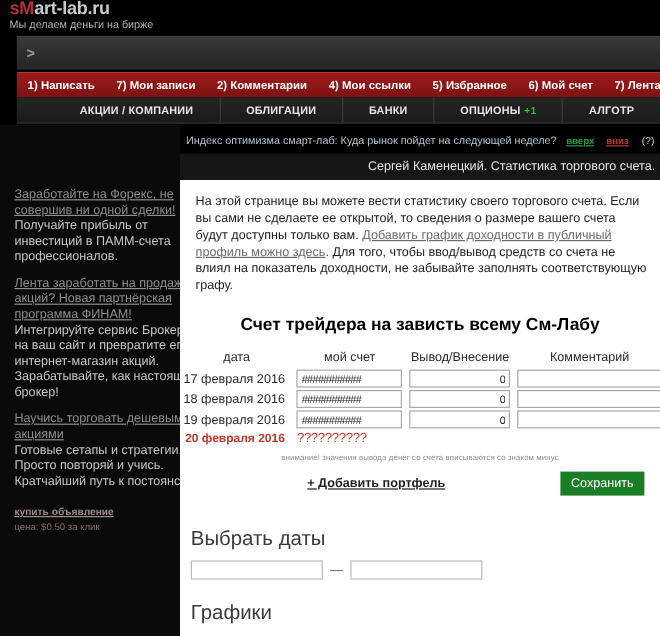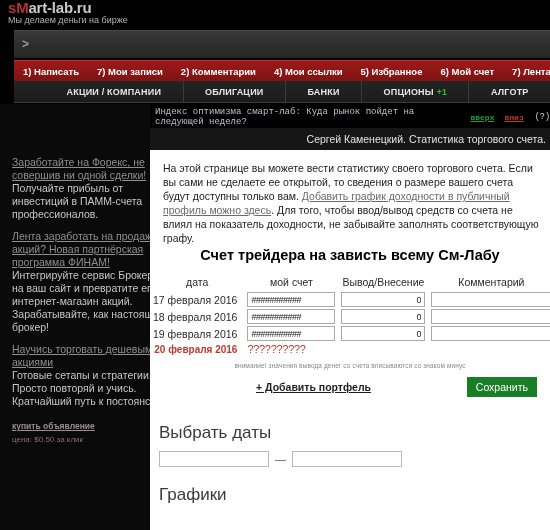--- a/index.html
+++ b/index.html
@@ -82,21 +82,21 @@
   .ad-body { color: #c6c6c6; font-size: 10.5px; line-height: 13px; }
 
   .buy-ad { margin-top: 12px; }
   .buy-ad-link { color: #9e8b8b; text-decoration: underline; font-size: 8.5px; font-weight: bold; display:block; }
   .buy-ad-price { color: #8a6a6a; font-size: 8px; display:block; }
 
   
   .opt-bar {
     position: absolute; left: 150px; top: 104px; width: 400px; height: 28px;
     background: #000; border-bottom: 2px solid #d9d9d9;
-    display: flex; align-items: center; font-family: Liberation Mono, monospace;
+    display: flex; align-items: center;
   }
   .opt-bar .txt { color: #b9c2cc; font-size: 9px; margin-left: 5px; }
   .opt-bar .up { color: #1f9e3a; font-size: 8px; font-weight: bold; text-decoration: underline; margin-left: 8px; }
   .opt-bar .dn { color: #c0392b; font-size: 8px; font-weight: bold; text-decoration: underline; margin-left: 10px; }
   .opt-bar .qm { color: #cfcfcf; font-size: 8.5px; margin-left: 11px; }
 
   .page-crumb {
     position: absolute; left: 150px; top: 128px; width: 400px; height: 22px;
     background: #161616; display: flex; align-items: center; justify-content: flex-end;
   }
@@ -108,21 +108,21 @@
     background: #ffffff; overflow: hidden;
   }
   .intro {
     margin: 11px 9px 0 13px;
     font-size: 10.5px; line-height: 14px; color: #1c1c1c;
   }
   .intro a { color: #6b6b6b; text-decoration: underline; }
 
   .tbl-title {
     text-align: center; font-size: 14.5px; font-weight: bold; color: #000;
-    margin-top: 2px;
+    margin-top: 18px;
   }
 
   .acct-table { margin: 13px auto 0 auto; border-collapse: collapse; }
   .acct-table th {
     font-weight: normal; font-size: 10.5px; color: #2a2a2a;
     padding: 0 0 3px 0; text-align: center;
   }
   .acct-table td { padding: 1px 3px; font-size: 10.5px; color: #2a2a2a; }
   .td-date { text-align: right; padding-right: 7px !important; white-space: nowrap; }
   .td-date.today { color: #c0392b; font-weight: bold; font-size: 10px; }

